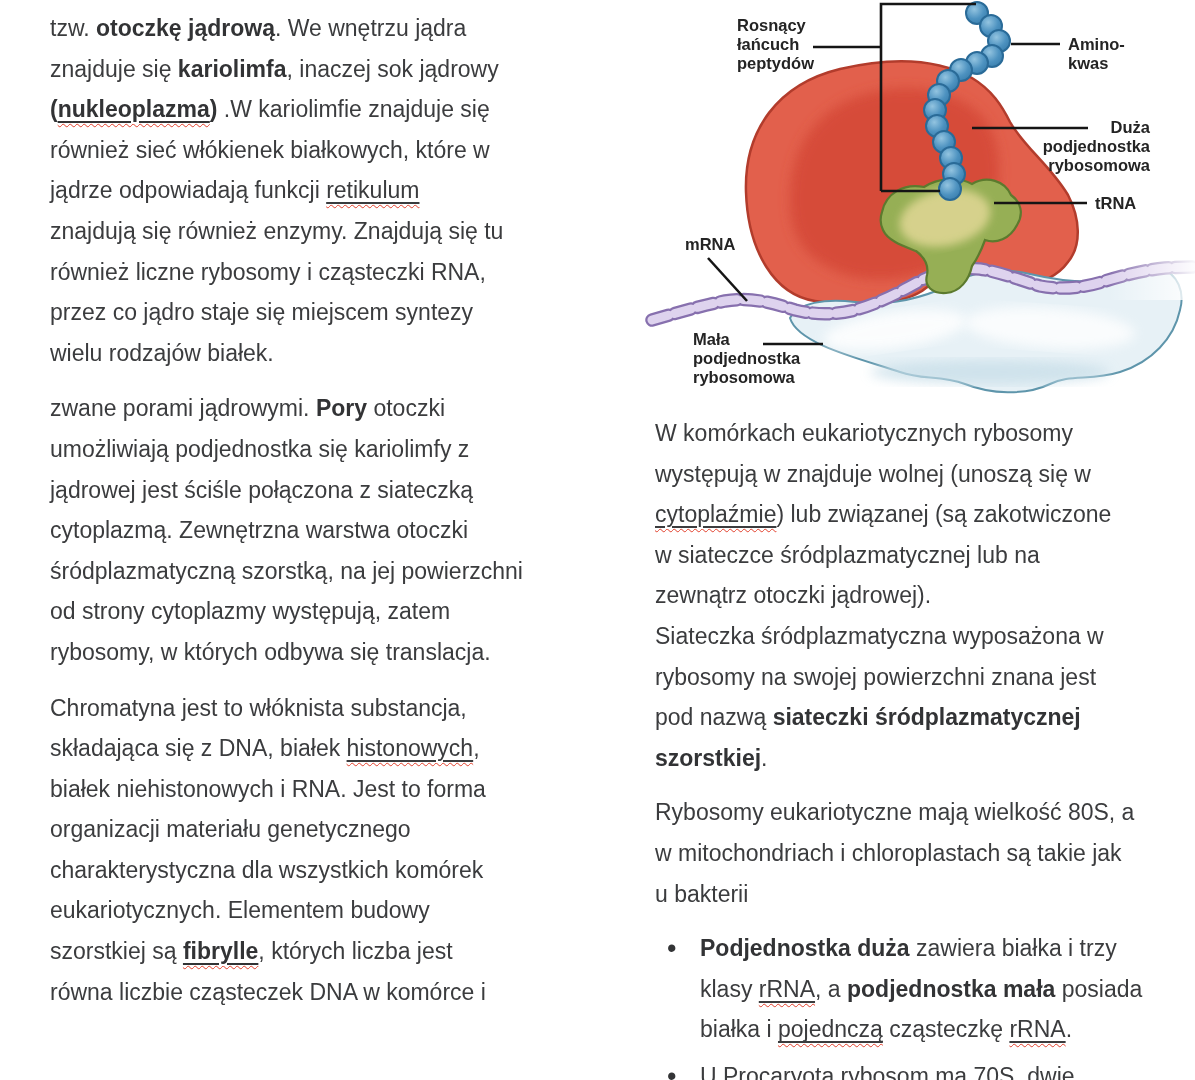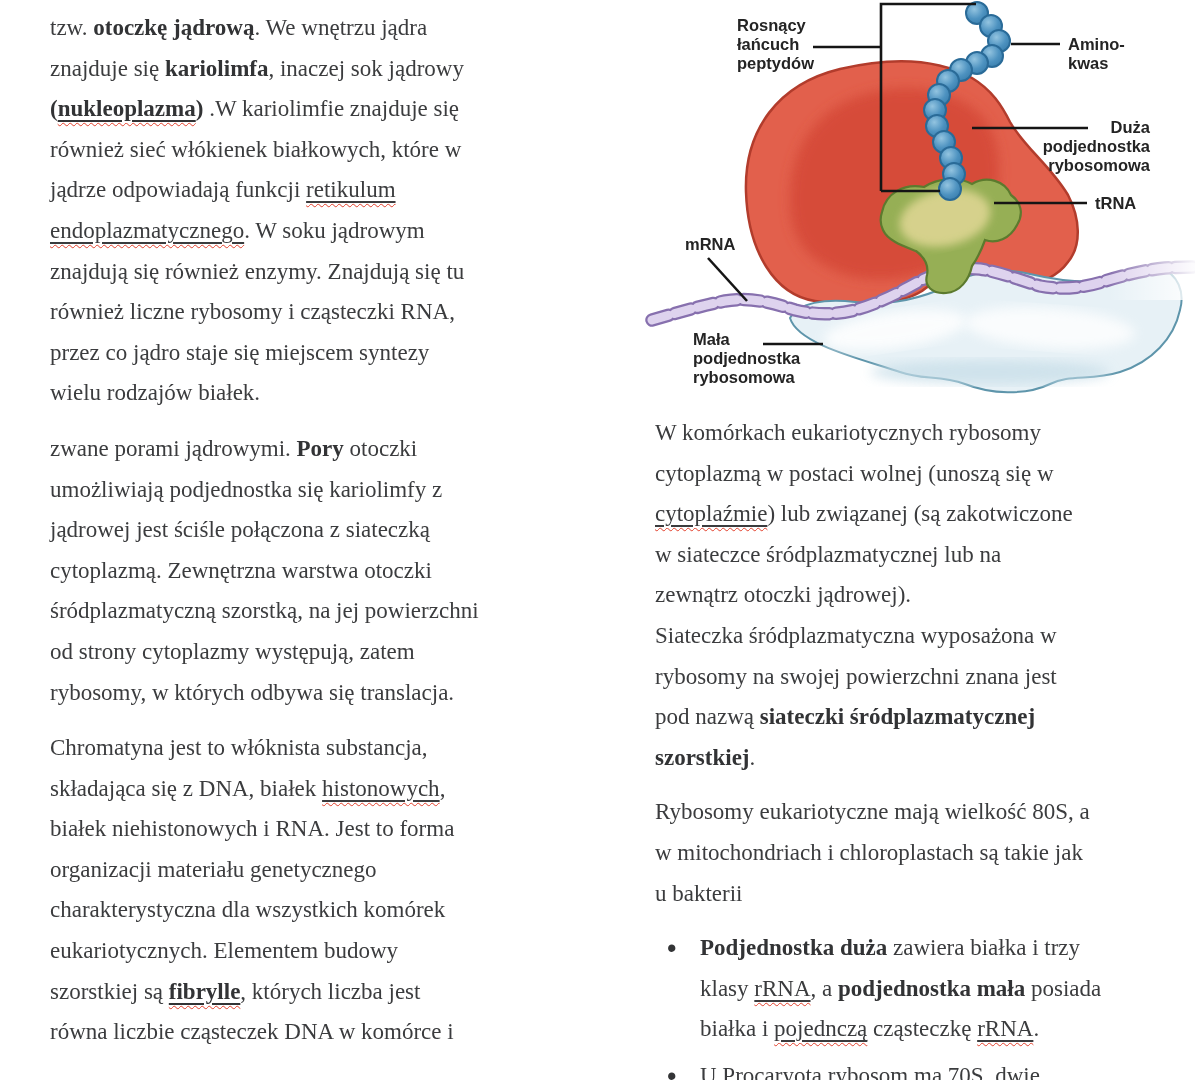--- a/index.html
+++ b/index.html
@@ -6,21 +6,21 @@
   body{
     width:1195px;height:1080px;overflow:hidden;background:#ffffff;
     font-family:"Liberation Sans",sans-serif;color:#3b3c3e;position:relative;
   }
   .col{position:absolute;}
   #left-col{left:50px;top:8px;width:560px;}
   #right-col{left:655px;top:413px;width:600px;}
   .para{margin:0 0 15px 0;}
   #right-col .para{margin-bottom:14px;}
   #right-col .bullet{margin-bottom:6px;}
-  .line{white-space:nowrap;font-size:23px;line-height:40.6px;height:40.6px;font-family:Liberation Serif, serif;}
+  .line{white-space:nowrap;font-size:23px;line-height:40.6px;height:40.6px;}
   .b{font-weight:700;color:#323335;}
   .u{text-decoration:underline;text-decoration-thickness:1.6px;text-underline-offset:3.5px;}
   .sq{text-decoration:underline;text-decoration-style:wavy;text-decoration-color:#e2402c;
       text-decoration-thickness:1.1px;text-underline-offset:6px;}
   .bullet{position:relative;padding-left:45px;}
   .bullet::before{content:"\2022";position:absolute;left:12px;top:0;font-size:27px;
       line-height:40.6px;color:#333436;}
   #diagram{position:absolute;left:640px;top:0;width:556px;height:400px;}
   .dlabel{font-family:"Liberation Sans",sans-serif;font-size:16.5px;font-weight:600;fill:#242424;}
   .connector{stroke:#151515;stroke-width:2.6;fill:none;}
@@ -29,21 +29,20 @@
 </head>
 <body>
 
 <div id="left-col" class="col">
     <div class="para">
       <div class="line"><span>tzw. </span><span class="b">otoczkę jądrową</span><span>. We wnętrzu jądra</span></div>
       <div class="line"><span>znajduje się </span><span class="b">kariolimfa</span><span>, inaczej sok jądrowy</span></div>
       <div class="line"><span class="b">(</span><span class="b u"><span class="sq">nukleoplazma</span></span><span class="b">)</span><span> .W kariolimfie znajduje się</span></div>
       <div class="line"><span>również sieć włókienek białkowych, które w</span></div>
       <div class="line"><span>jądrze odpowiadają funkcji </span><span class="u"><span class="sq">retikulum</span></span></div>
-      <div class="line"><span class="u"><span class="sq">endoplazmatycznego</span></span><span>. W soku jądrowym</span></div>
       <div class="line"><span>znajdują się również enzymy. Znajdują się tu</span></div>
       <div class="line"><span>również liczne rybosomy i cząsteczki RNA,</span></div>
       <div class="line"><span>przez co jądro staje się miejscem syntezy</span></div>
       <div class="line"><span>wielu rodzajów białek.</span></div>
     </div>
     <div class="para">
       <div class="line"><span>zwane porami jądrowymi. </span><span class="b">Pory</span><span> otoczki</span></div>
       <div class="line"><span>umożliwiają podjednostka się kariolimfy z</span></div>
       <div class="line"><span>jądrowej jest ściśle połączona z siateczką</span></div>
       <div class="line"><span>cytoplazmą. Zewnętrzna warstwa otoczki</span></div>
@@ -59,21 +58,21 @@
       <div class="line"><span>charakterystyczna dla wszystkich komórek</span></div>
       <div class="line"><span>eukariotycznych. Elementem budowy</span></div>
       <div class="line"><span>szorstkiej są </span><span class="b u"><span class="sq">fibrylle</span></span><span>, których liczba jest</span></div>
       <div class="line"><span>równa liczbie cząsteczek DNA w komórce i</span></div>
     </div>
   </div>
 
 <div id="right-col" class="col">
     <div class="para">
       <div class="line"><span>W komórkach eukariotycznych rybosomy</span></div>
-      <div class="line"><span>cytoplazmą w postaci wolnej (unoszą się w</span></div>
+      <div class="line"><span>występują w znajduje wolnej (unoszą się w</span></div>
       <div class="line"><span class="u"><span class="sq">cytoplaźmie</span></span><span>) lub związanej (są zakotwiczone</span></div>
       <div class="line"><span>w siateczce śródplazmatycznej lub na</span></div>
       <div class="line"><span>zewnątrz otoczki jądrowej).</span></div>
       <div class="line"><span>Siateczka śródplazmatyczna wyposażona w</span></div>
       <div class="line"><span>rybosomy na swojej powierzchni znana jest</span></div>
       <div class="line"><span>pod nazwą </span><span class="b">siateczki śródplazmatycznej</span></div>
       <div class="line"><span class="b">szorstkiej</span><span>.</span></div>
     </div>
     <div class="para">
       <div class="line"><span>Rybosomy eukariotyczne mają wielkość 80S, a</span></div>

